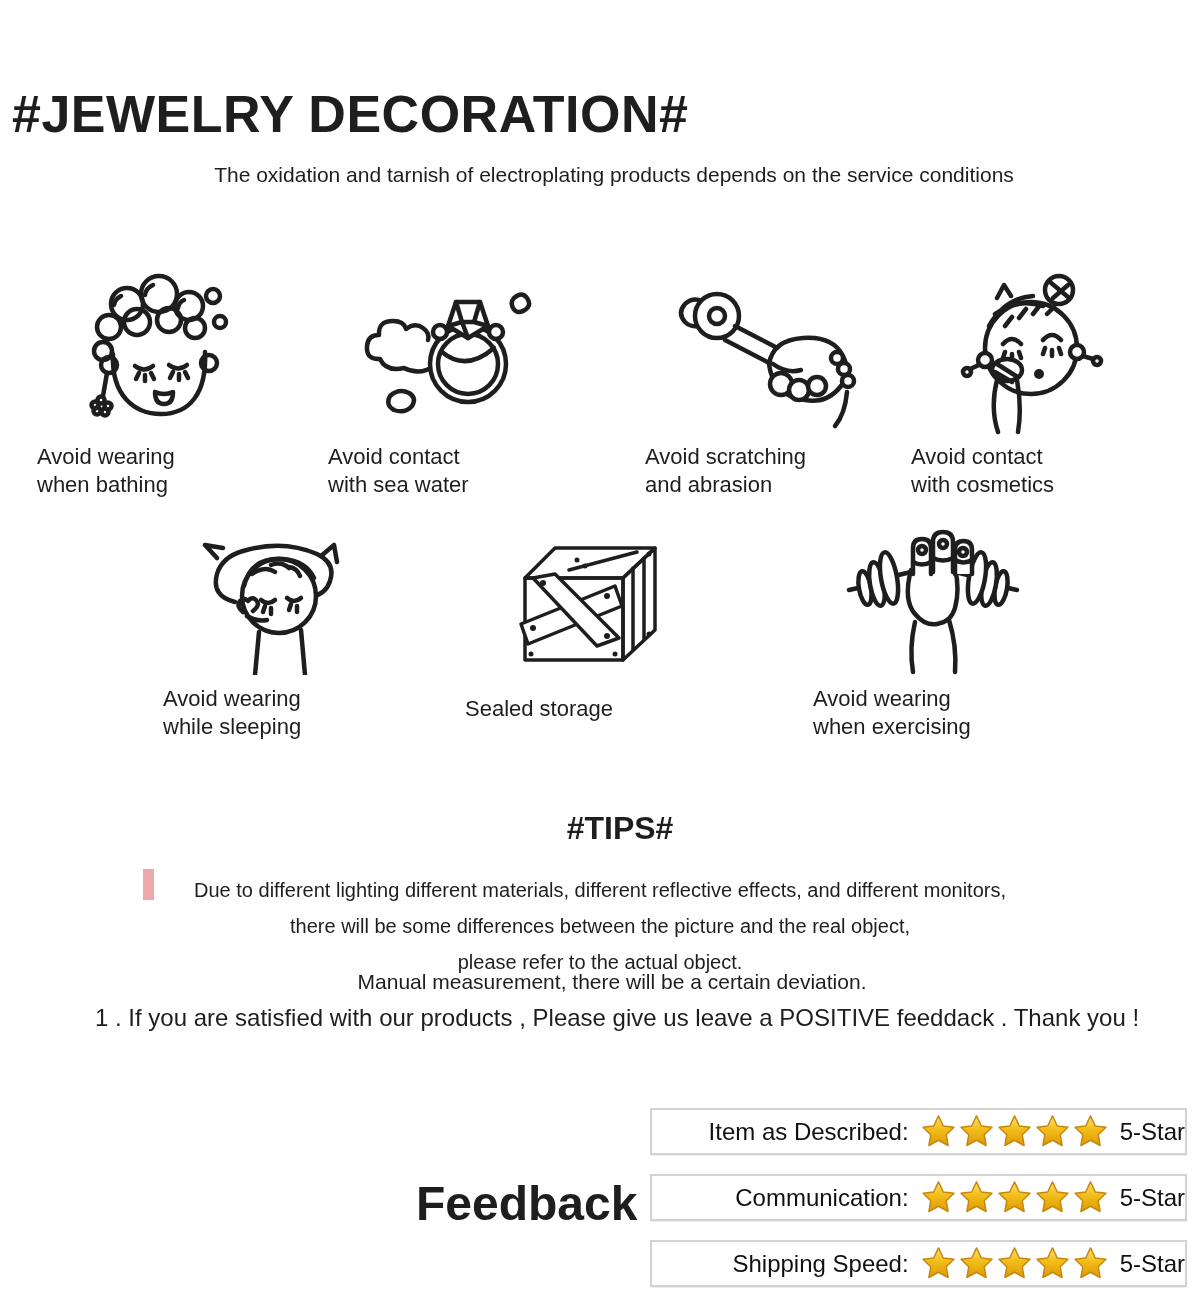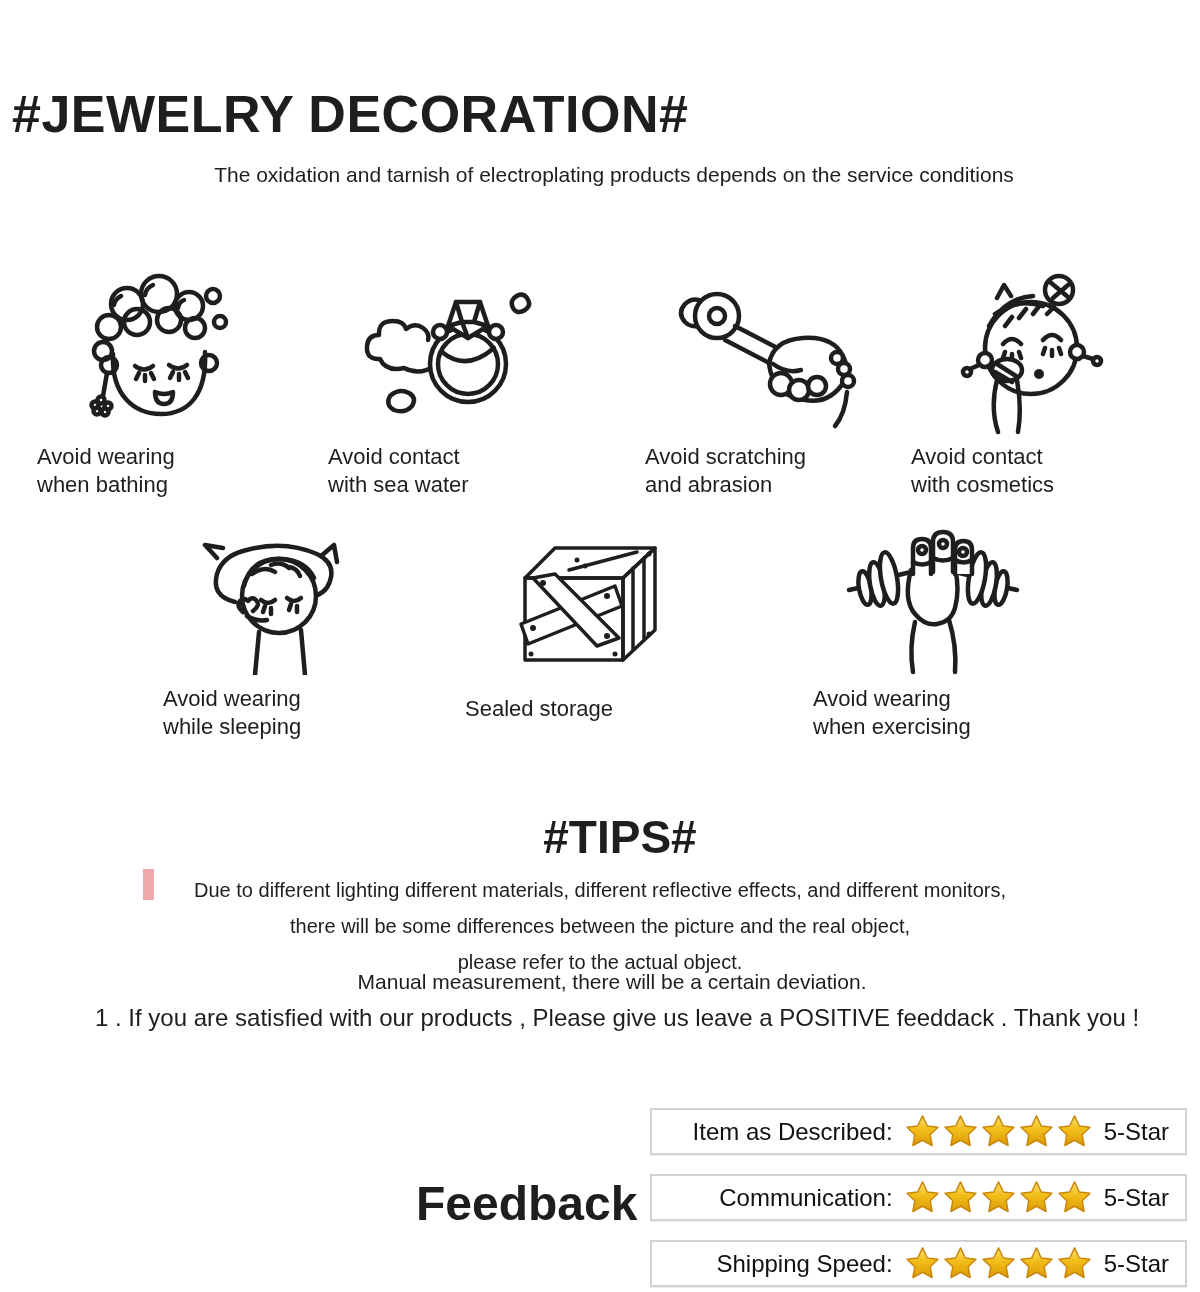--- a/index.html
+++ b/index.html
@@ -18,34 +18,34 @@
   .storage-card .care-label { margin-top: 20px; }
 
   .doodle path, .doodle circle, .doodle ellipse, .doodle polygon, .doodle line, .doodle rect
     { fill: none; stroke: #1e1e1e; stroke-width: 4.5; stroke-linecap: round; stroke-linejoin: round; }
   .doodle.thin path, .doodle.thin circle, .doodle.thin ellipse, .doodle.thin polygon, .doodle.thin line
     { stroke-width: 3.5; }
   .doodle .fw { fill: #ffffff; }
   .doodle .fk { fill: #1e1e1e; stroke: none; }
 
   .tips-heading { position: absolute; top: 810px; left: 0; width: 100%; text-align: center;
-                  font-size: 46px; font-weight: bold; margin: 0; padding-left: 40px; }
+                  font-size: 32px; font-weight: bold; margin: 0; padding-left: 40px; }
   .accent-bar { position: absolute; left: 143px; top: 869px; width: 11px; height: 31px; background: #efa9ac; }
   .tips-paragraph { position: absolute; top: 872px; left: 0; width: 100%; text-align: center;
                     font-size: 20px; line-height: 36px; white-space: pre-line; margin: 0; }
   .measure-note { position: absolute; top: 958px; left: 0; width: 100%; text-align: center;
                   font-size: 21px; margin: 12px; }
   .notes { position: absolute; top: 1004px; left: 95px; width: 1070px; }
   .note-line { font-size: 24px; line-height: 28px; white-space: pre-line; margin: 0; }
 
   .fb-heading { position: absolute; left: 388px; top: 1176px; font-size: 48px; font-weight: bold; margin-left: 28px; }
   .fb-box { position: absolute; left: 650px; width: 537px; height: 47px;
             border: 2px solid #d2d2d2; box-shadow: 0 1px 0 rgba(0,0,0,0.07); background: #ffffff;
             display: flex; align-items: center; justify-content: flex-end;
-            padding-right: 16px; gap: 12px; }
+            gap: 12px; }
   .fb-label, .fb-rating { font-size: 24px; color: #111111; white-space: nowrap; }
   .stars { display: flex; align-items: center; gap: 3px; }
   .stars .star { width: 35px; height: 35px; display: block; }
 </style>
 </head>
 <body>
 
 <div id="canvas">
 
   <svg width="0" height="0" style="position:absolute" aria-hidden="true">

